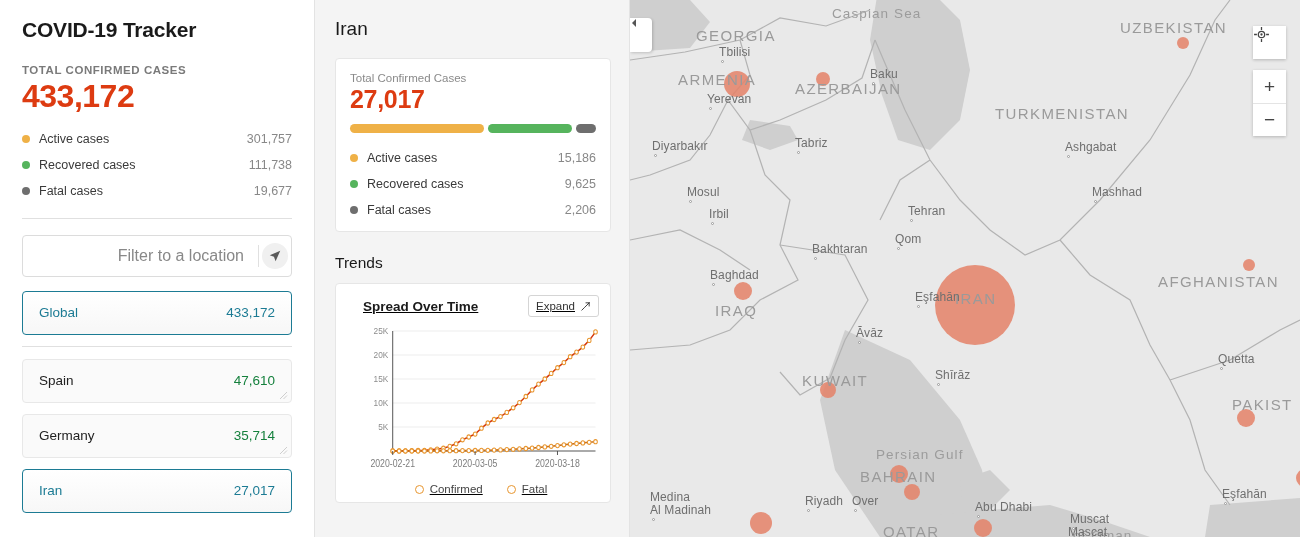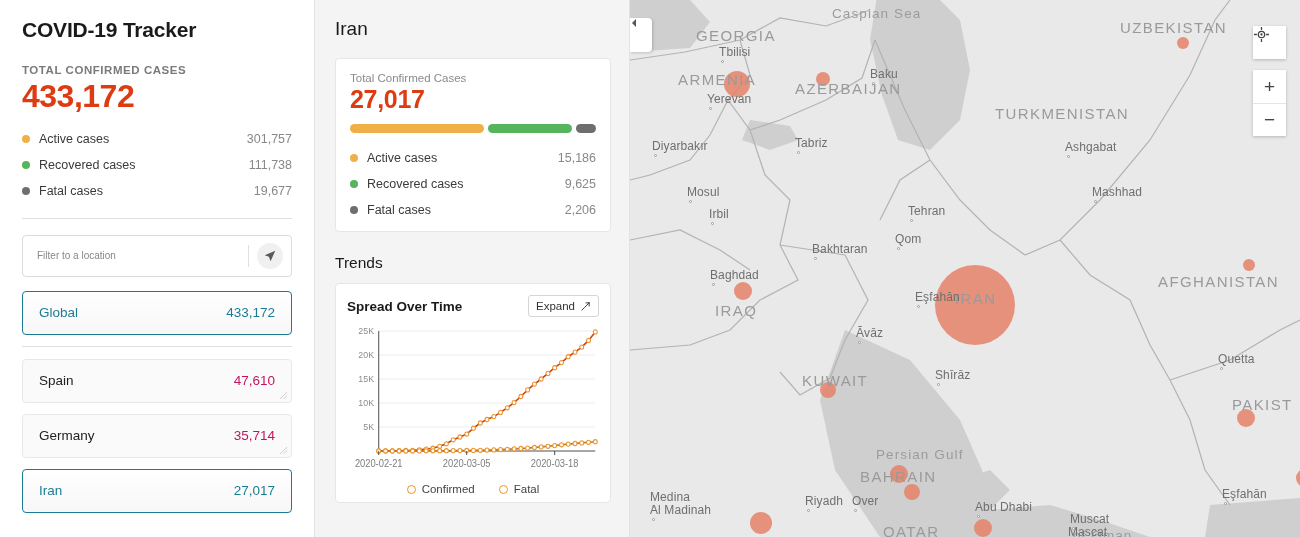--- a/index.html
+++ b/index.html
@@ -40,22 +40,23 @@
   .legend-value { margin-left: auto; color: #888888; font-size: 12.5px; }
   .divider { height: 1px; background: #e0e0e0; margin: 14px 0 16px 0; }
 
   .filter-box {
     display: flex; align-items: center; height: 42px;
     border: 1px solid #dcdcdc; border-radius: 4px;
     background: #fff; margin-bottom: 14px;
   }
   .filter-input {
     flex: 1; border: none; outline: none; background: transparent;
-    font-size: 10px; color: #555; padding: 0 14px;
+    font-size: 16px; color: #555; padding: 0 14px;
     font-family: "Liberation Sans", sans-serif;
+    text-align: right;
   }
   .filter-input::placeholder { color: #888; }
   .filter-sep { width: 1px; height: 22px; background: #e0e0e0; }
   .filter-btn {
     width: 42px; height: 42px; display: flex;
     align-items: center; justify-content: center; cursor: pointer;
   }
   .loc-circle {
     width: 26px; height: 26px; border-radius: 50%; background: #f0f0f0;
     display: flex; align-items: center; justify-content: center;
@@ -67,21 +68,21 @@
     background: #fafafa; border: 1px solid #e8e8e8;
     margin-bottom: 11px; font-size: 13.5px; cursor: pointer;
   }
   .loc-item.selected {
     border: 1px solid #1c7b94;
     background: linear-gradient(#ffffff, #f7f7f7);
   }
   .loc-item.selected .loc-name,
   .loc-item.selected .loc-value { color: #1c7b94; }
   .loc-name { color: #222; }
-  .loc-value { margin-left: auto; color: #be185d; }
+  .loc-value { margin-left: auto; color: #15803d; }
   .resize-grip {
     position: absolute; right: 3px; bottom: 2px;
     width: 10px; height: 10px; opacity: 0.45;
   }
   .list-divider { height: 1px; background: #e0e0e0; margin: 5px 0 12px 0; }
 
   
   .mid {
     width: 315px; height: 537px; background: #f4f4f4;
     border-right: 1px solid #e3e3e3;
@@ -95,21 +96,21 @@
   }
   .stat-card { padding: 13px 14px 8px 14px; margin-bottom: 22px; }
   .stat-caption { font-size: 11.5px; color: #8a8a8a; margin-bottom: 1px; }
   .stat-number {
     font-size: 25px; font-weight: bold; color: #dd3b11;
     letter-spacing: -0.3px; margin-bottom: 10px;
   }
   .seg-bar { display: flex; gap: 4px; height: 9px; margin-bottom: 12px; }
   .seg { border-radius: 5px; height: 9px; }
   .trends-title { font-size: 15.5px; color: #1a1a1a; margin-bottom: 11px; }
-  .chart-card { padding: 11px 11px 0 11px; height: 220px; }
+  .chart-card { padding: 11px 11px 0 27px; height: 220px; text-decoration: underline; }
   .chart-head {
     display: flex; align-items: center; justify-content: space-between;
     margin-bottom: 8px;
   }
   .chart-title { font-size: 13.5px; color: #1a1a1a; font-weight: bold; }
   .expand-btn {
     display: flex; align-items: center; gap: 5px;
     border: 1px solid #d5d5d5; border-radius: 3px; background: #fff;
     font-size: 11.5px; color: #333; padding: 4px 7px; cursor: pointer;
     font-family: "Liberation Sans", sans-serif;

